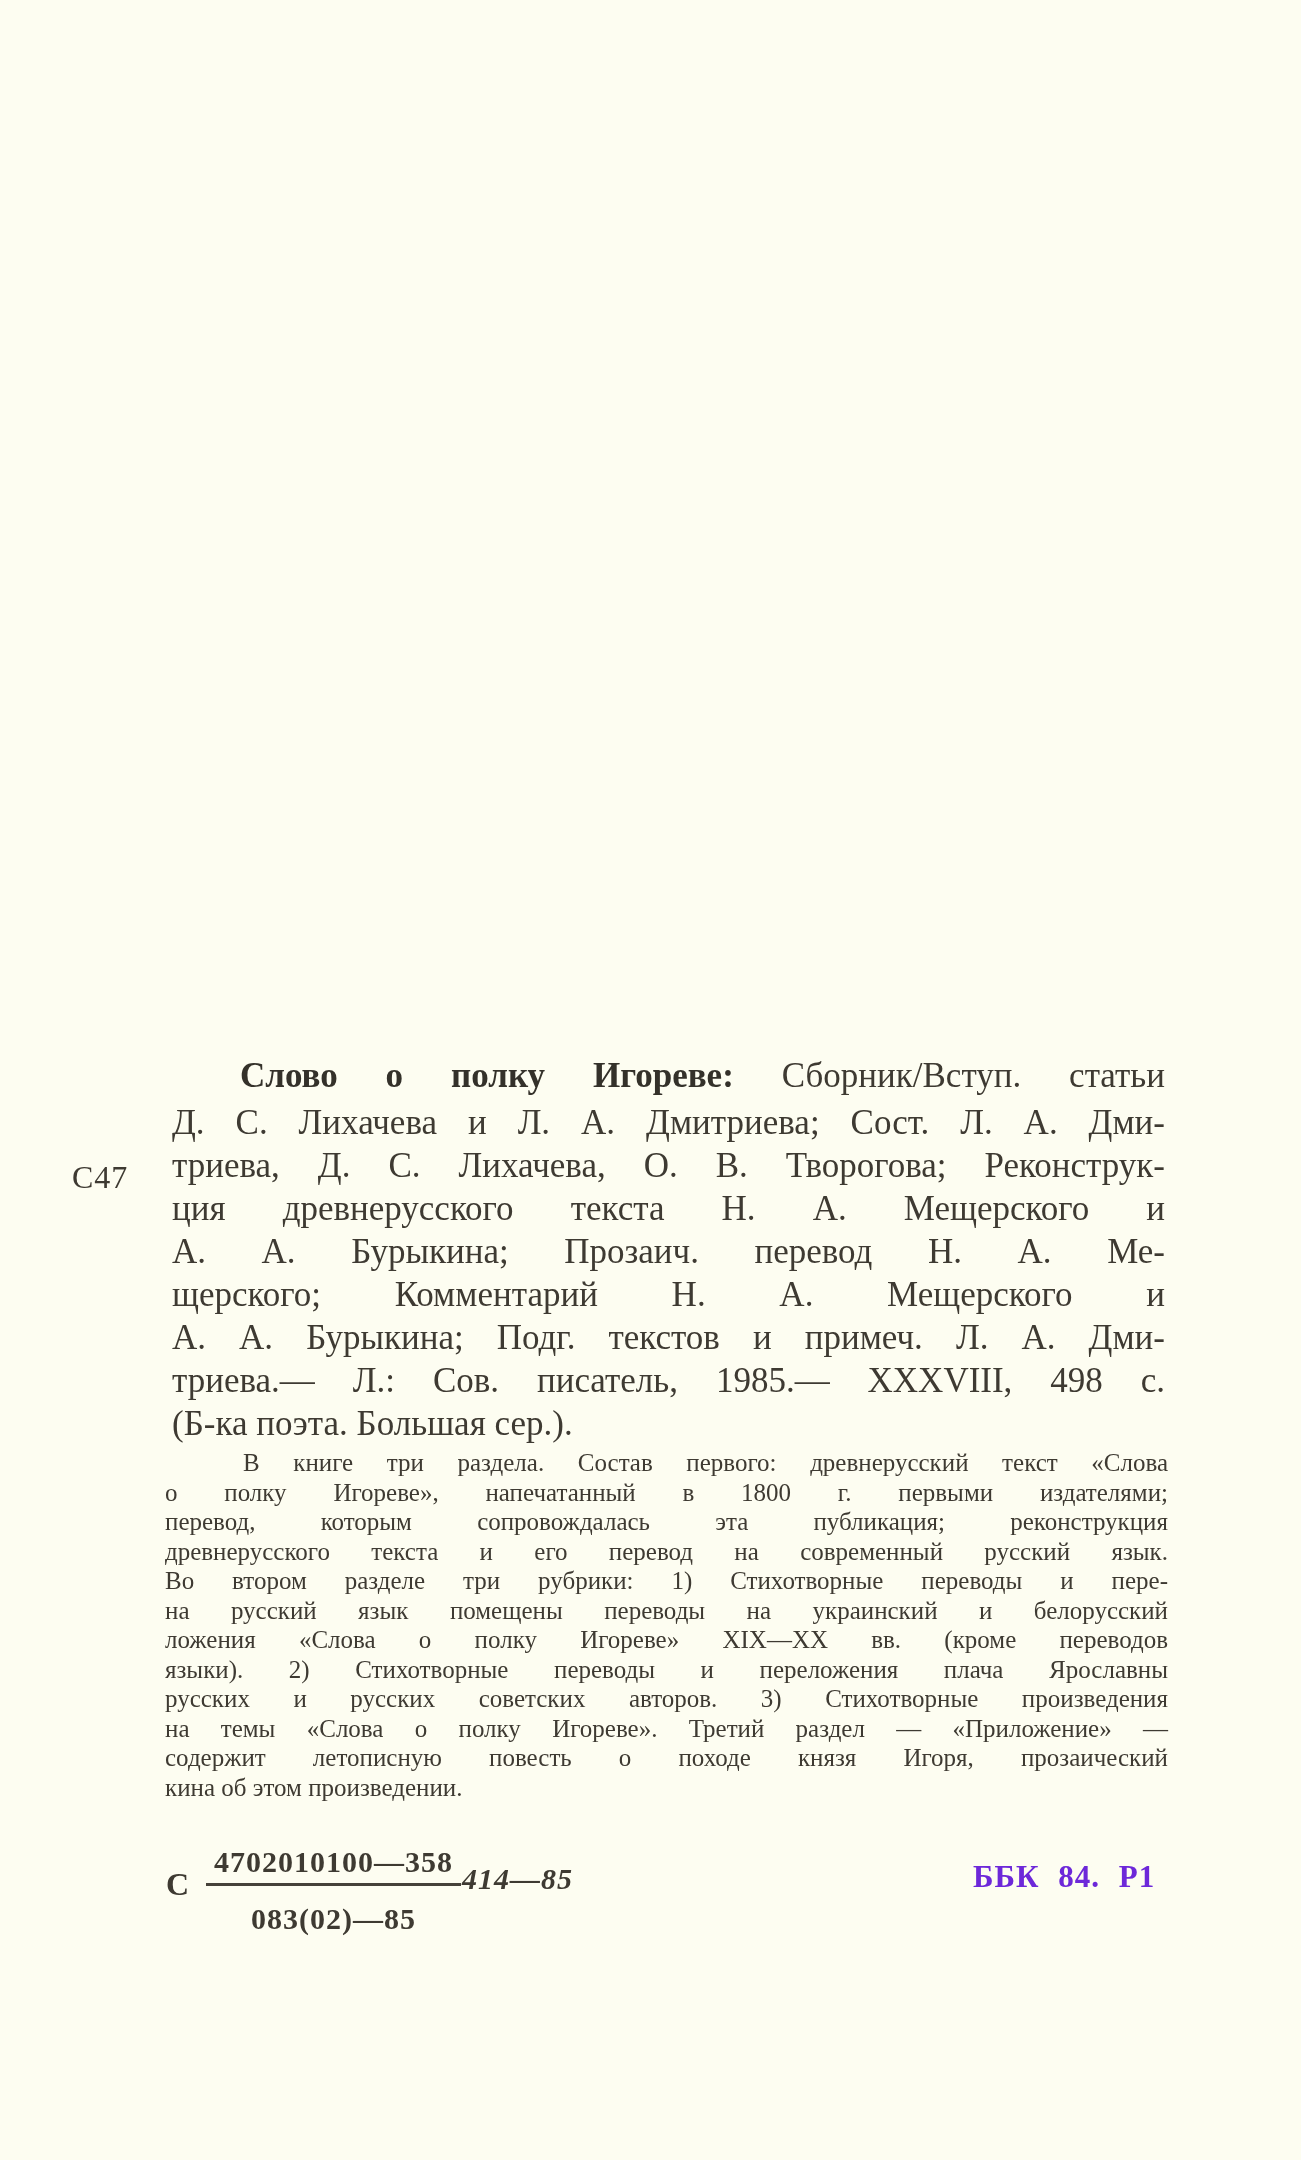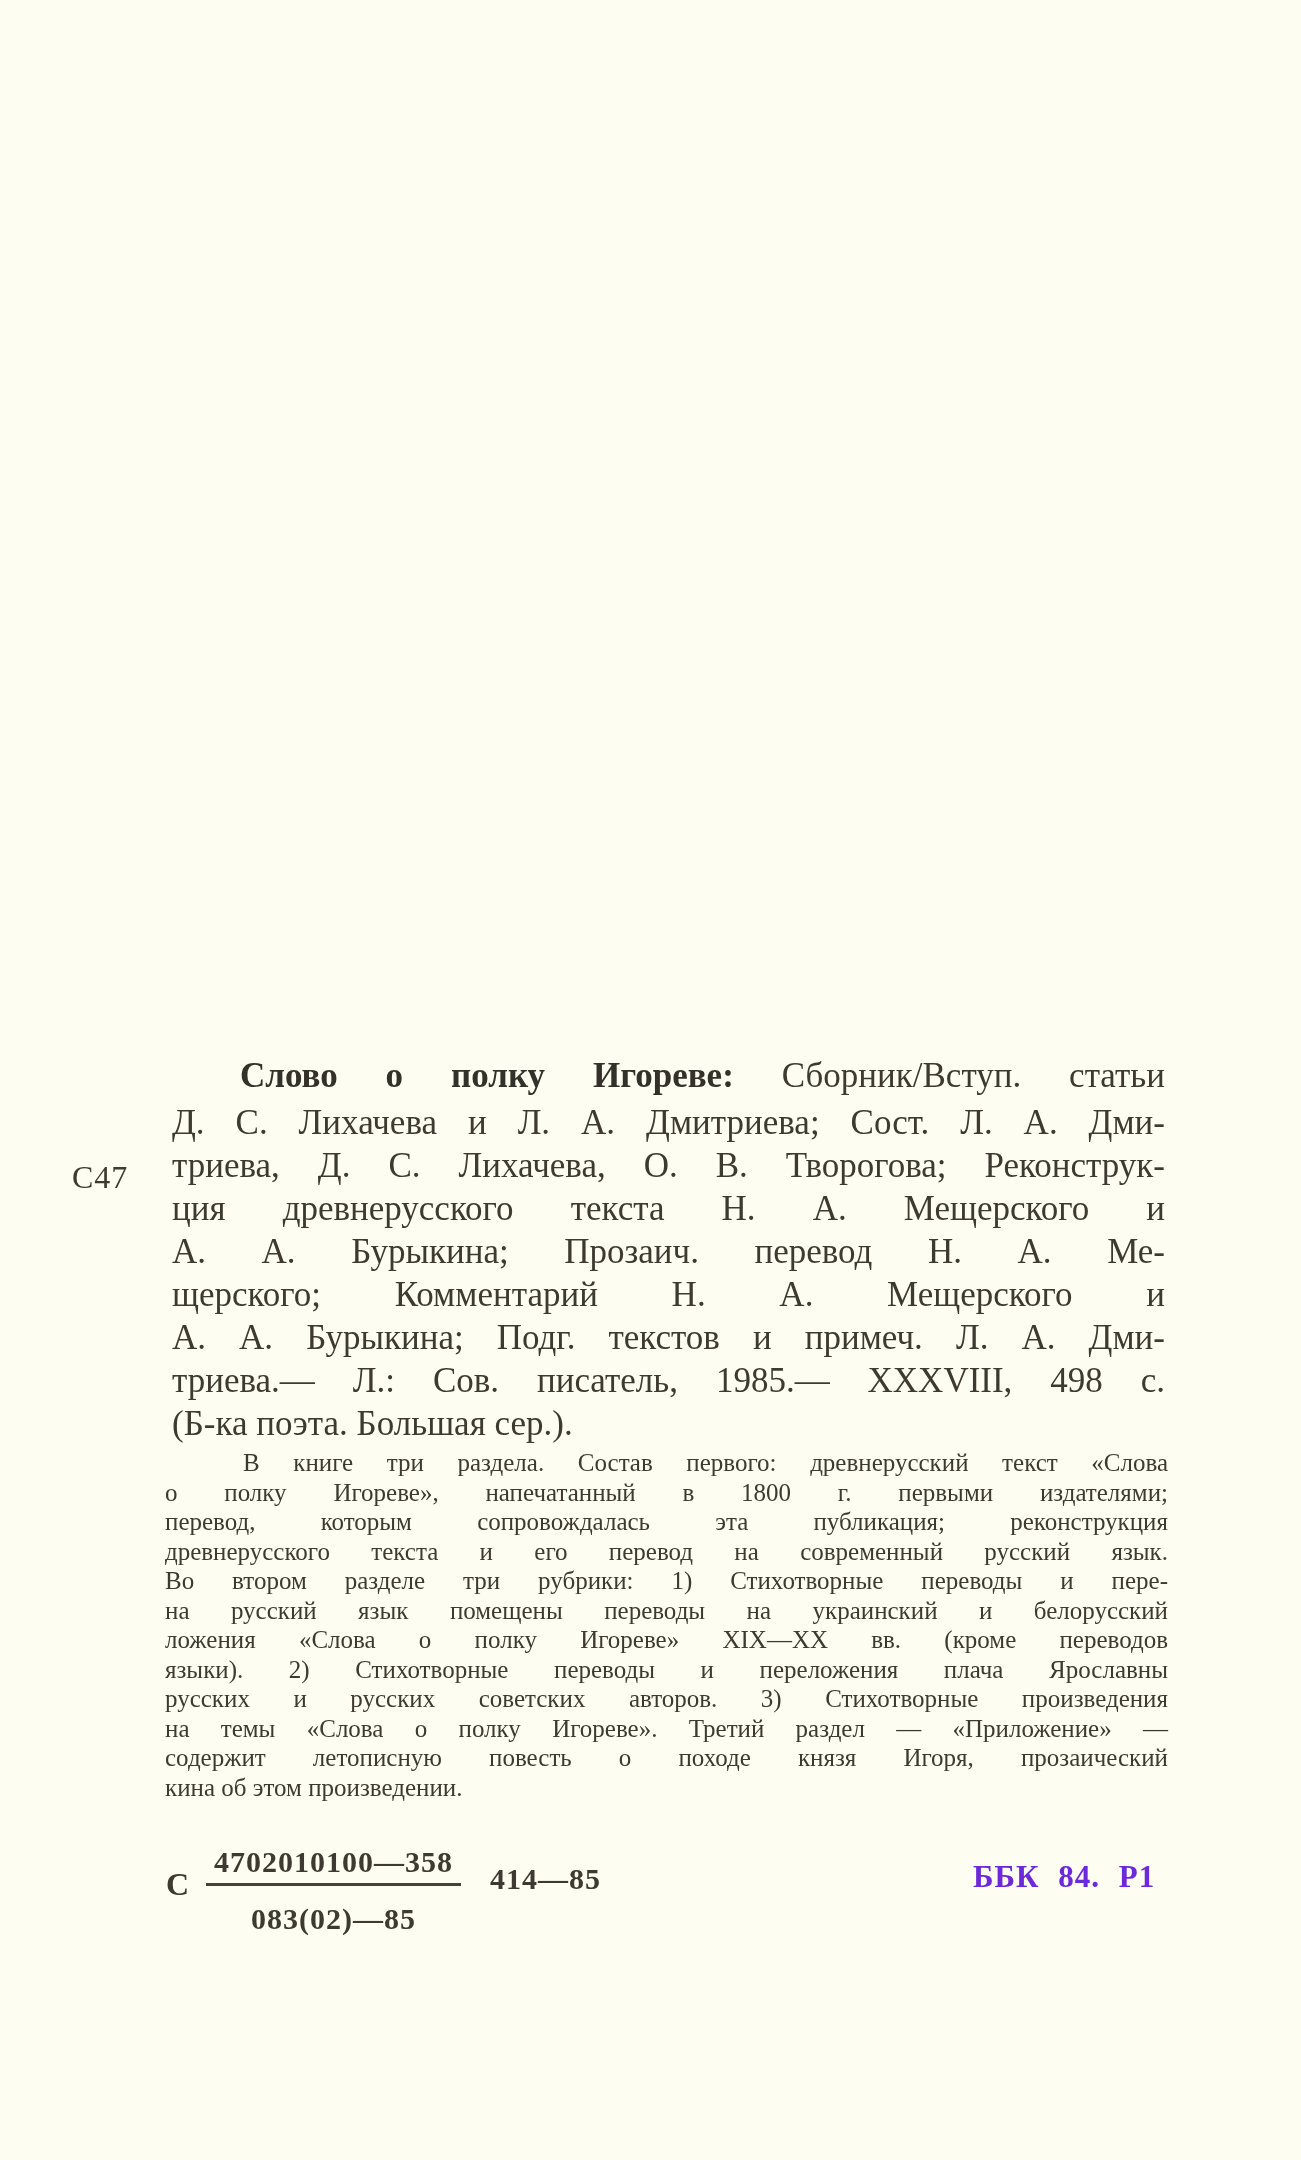--- a/index.html
+++ b/index.html
@@ -87,25 +87,26 @@
   .fraction-num {
     padding: 0 8px 4px 8px;
     border-bottom: 3px solid #46423a;
     letter-spacing: 1px;
   }
   .fraction-den {
     padding-top: 16px;
     letter-spacing: 1px;
   }
   .cat-suffix {
-    left: 490px;
+    left: 462px;
     top: 1862px;
     font-size: 30px;
     font-weight: 600;
     letter-spacing: 1px;
+    font-style: italic;
   }
   .bbk {
     left: 973px;
     top: 1859px;
     font-size: 31px;
     font-weight: 600;
     word-spacing: 10px;
     letter-spacing: 1px;
     color: #6d28d9;
   }

